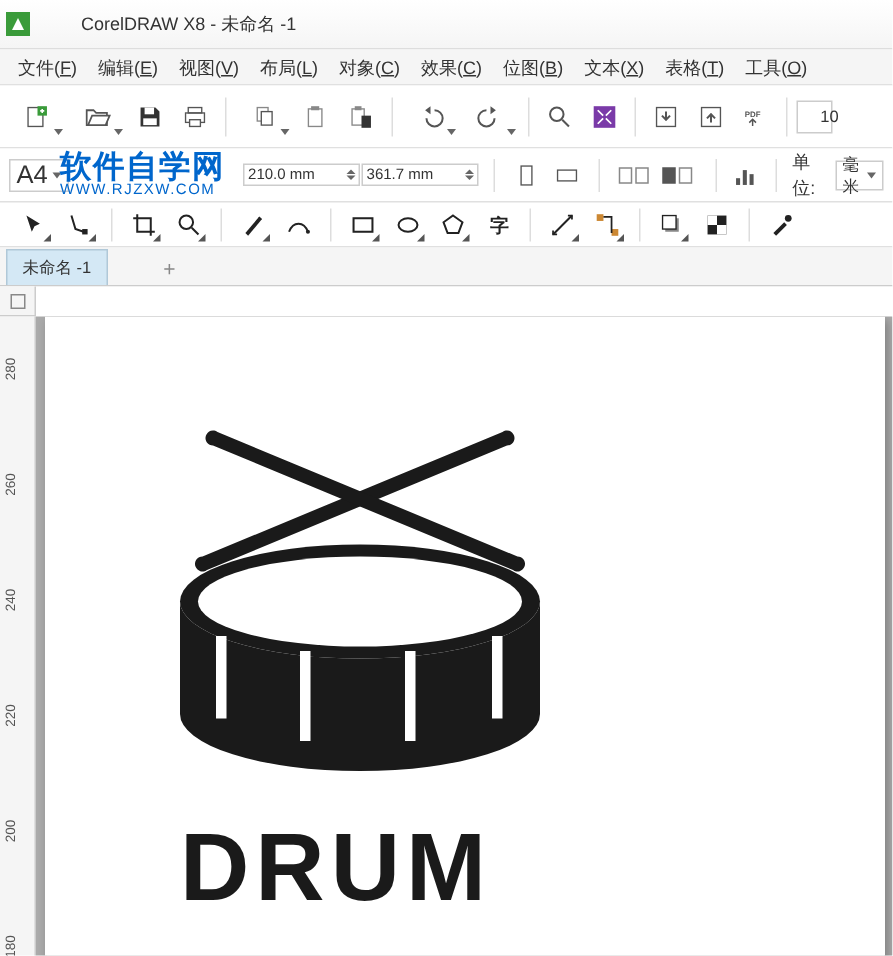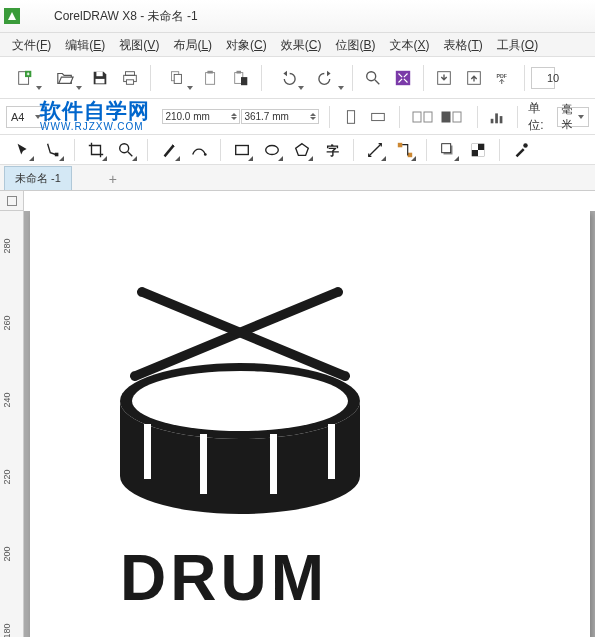--- a/index.html
+++ b/index.html
@@ -18,21 +18,21 @@
 .toolbar2 { height: 36px; background: #fff; border-bottom: 1px solid #e0e0e0; display: flex; align-items: center; padding: 0 6px; gap: 6px; position: relative; }
 .toolbar3 { height: 30px; background: #fff; border-bottom: 1px solid #e0e0e0; display: flex; align-items: center; padding: 0 10px; gap: 4px; }
 
 .tbtn { width: 28px; height: 28px; display: flex; align-items: center; justify-content: center; cursor: pointer; border: 1px solid transparent; border-radius: 2px; position: relative; }
 .tbtn.wide { width: 38px; }
 .tbtn svg { width: 18px; height: 18px; }
 .tbtn .dd { position: absolute; right: 1px; bottom: 1px; width: 0; height: 0; border-left: 3px solid transparent; border-right: 3px solid transparent; border-top: 4px solid #666; }
 .sep { width: 1px; height: 26px; background: #ddd; margin: 0 4px; }
 .sep2 { width: 1px; height: 22px; background: #ddd; margin: 0 4px; }
 
-.paper-sel { width: 50px; height: 22px; border: 1px solid #ccc; display: flex; align-items: center; padding: 0 4px; font-size: 11px; background: #fff; }
+.paper-sel { width: 50px; height: 22px; border: 1px solid #ccc; display: flex; align-items: center; padding: 0 4px; font-size: 17px; background: #fff; }
 .paper-sel .dd { margin-left: auto; width: 0; height: 0; border-left: 3px solid transparent; border-right: 3px solid transparent; border-top: 4px solid #666; }
 
 .watermark { position: absolute; left: 40px; top: -2px; z-index: 10; pointer-events: none; }
 .watermark .l1 { font-size: 21px; font-weight: bold; color: #0066cc; letter-spacing: 1px; }
 .watermark .l2 { font-size: 10px; color: #0066cc; letter-spacing: 1px; margin-top: -4px; }
 
 .dim-group { display: flex; flex-direction: row; gap: 1px; text-align: right; }
 .dim-input { height: 15px; width: 78px; border: 1px solid #ccc; display: flex; align-items: center; font-size: 10px; padding: 0 2px; background: #fff; }
 .dim-input .spin { margin-left: auto; display: flex; flex-direction: column; }
 .dim-input .spin span { width: 0; height: 0; border-left: 3px solid transparent; border-right: 3px solid transparent; }

